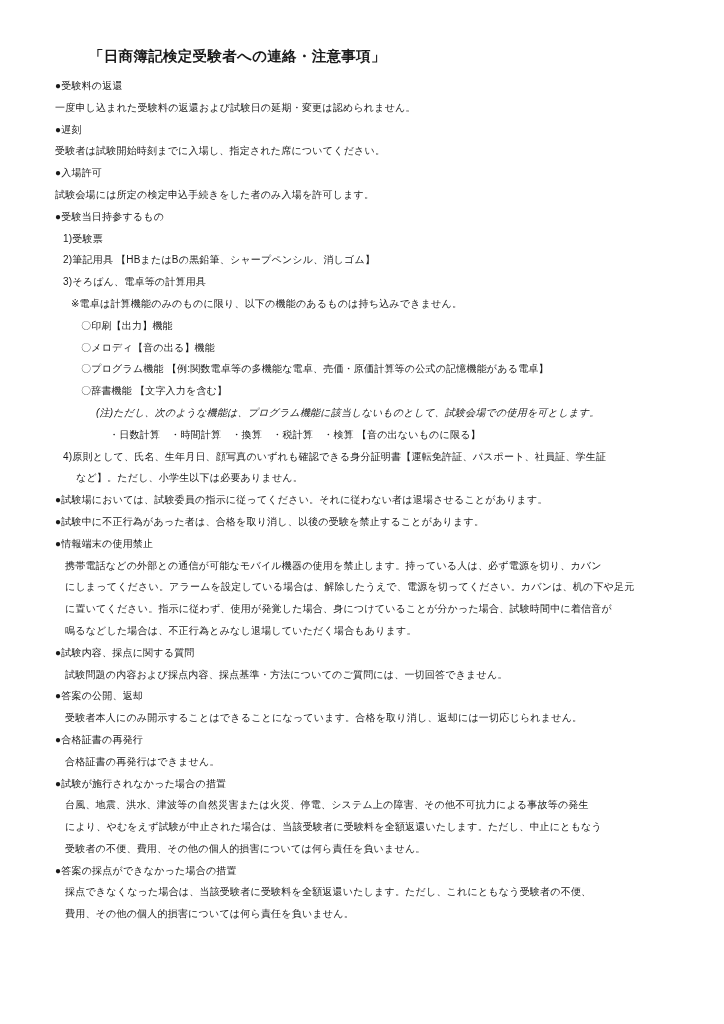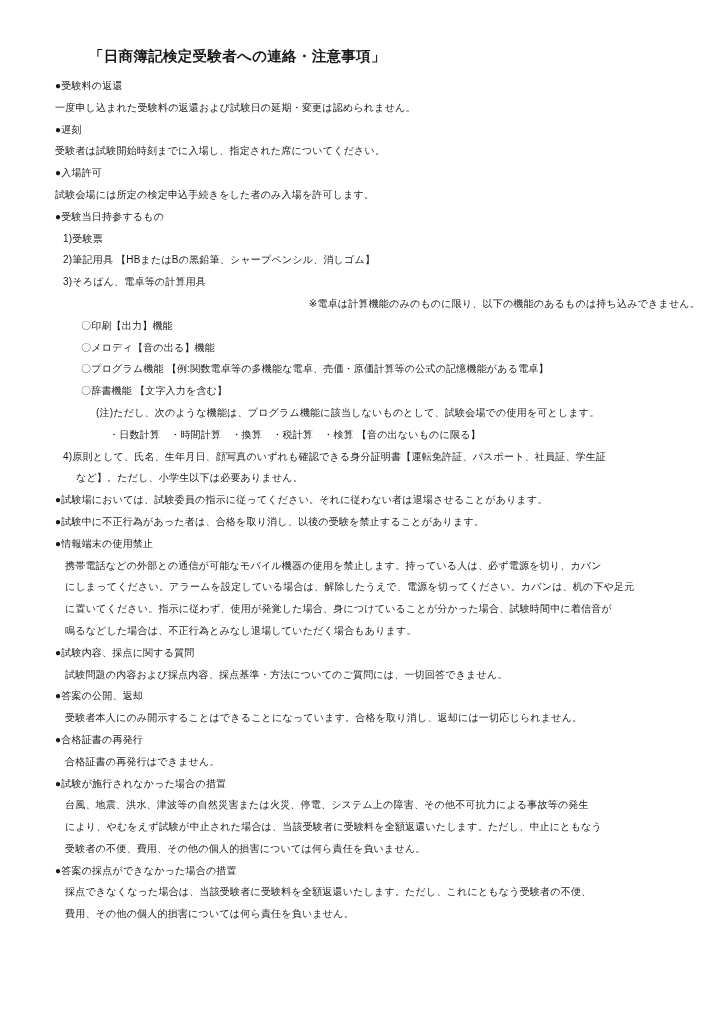--- a/index.html
+++ b/index.html
@@ -35,23 +35,23 @@
     font-size: 10px;
     line-height: 21.8px;
     letter-spacing: 0.2px;
     white-space: nowrap;
   }
   
   .ind0 { padding-left: 0; }     
   .ind1 { padding-left: 10px; }  
   .ind2 { padding-left: 8px; }   
   .ind3 { padding-left: 21px; }  
-  .ind4 { padding-left: 16px; text-align: right; }  
+  .ind4 { padding-left: 16px; }  
   .ind5 { padding-left: 26px; }  
-  .ind6 { padding-left: 41px; }  
+  .ind6 { padding-left: 41px; font-style: italic; }  
   .ind7 { padding-left: 54px; }  
 </style>
 </head>
 <body>
 
 <div class="page">
   <div class="doc-title">「日商簿記検定受験者への連絡・注意事項」</div>
   <div class="doc-body">
       <div class="line ind0">●受験料の返還</div>
       <div class="line ind0">一度申し込まれた受験料の返還および試験日の延期・変更は認められません。</div>

